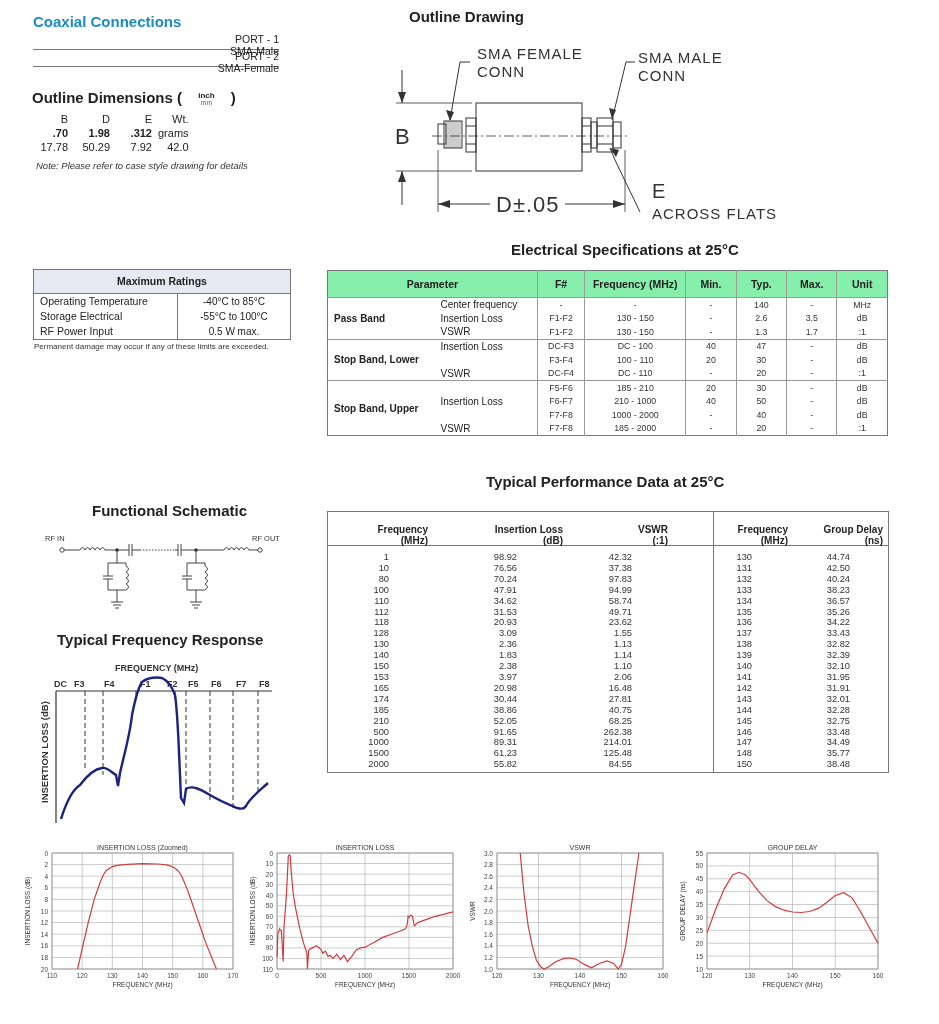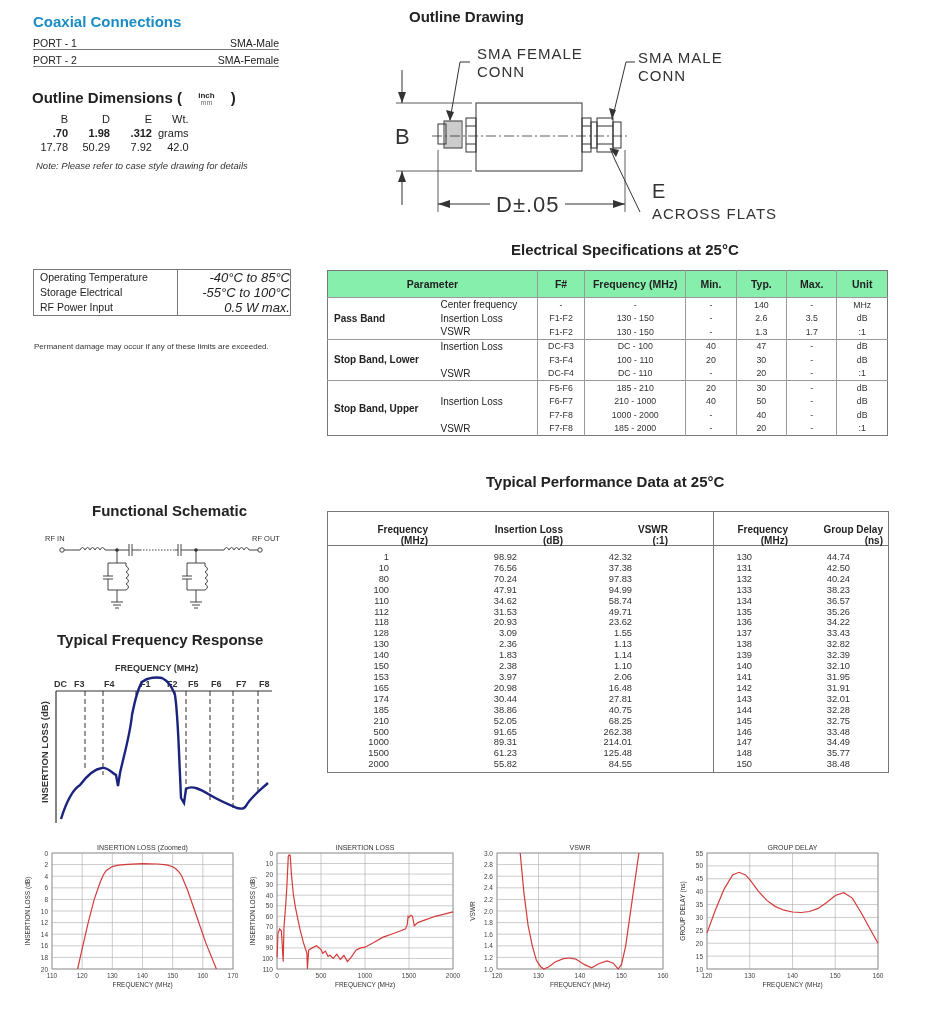--- a/index.html
+++ b/index.html
@@ -4,35 +4,35 @@
 <style>
   html, body { margin:0; padding:0; background:#ffffff; }
   body { width:939px; height:1024px; position:relative; overflow:hidden;
          font-family:"Liberation Sans", sans-serif; color:#222; }
   .abs { position:absolute; }
   .h2 { font-weight:bold; font-size:15px; color:#222; }
   .blue-title { font-weight:bold; font-size:15px; color:#1a8cc4; }
 
   
   .coax-row { position:absolute; left:33px; width:246px; height:16px; font-size:10.5px;
-              border-bottom:1.5px solid #777; display:flex; justify-content:space-between; align-items:flex-end; }
+              border-bottom:1.5px solid #777; display:flex; justify-content:space-between; align-items:flex-end;flex-direction:column; }
 
   
   .dims { position:absolute; left:30px; top:112px; font-size:11px; }
   .dims table { border-collapse:collapse; }
   .dims td { padding:0 4px; text-align:right; height:14px; }
   .dims .b td { font-weight:bold; }
   .note { position:absolute; left:36px; top:160px; font-size:9.5px; font-style:italic; color:#333; }
 
   
   .maxr { position:absolute; left:33px; top:269px; width:256px; border:1px solid #777; font-size:10.5px; }
   .maxr .hd { background:#e6e8f2; text-align:center; font-weight:bold; height:23px; line-height:23px; border-bottom:1px solid #777; font-size:10.5px;}
   .maxr .row { display:flex; height:15px; line-height:15px; }
   .maxr .c1 { width:137px; padding-left:6px; border-right:1px solid #777; }
-  .maxr .c2 { flex:1; text-align:right; font-size:13px;font-style:italic; }
+  .maxr .c2 { flex:1; text-align:center; font-size:10px; }
   .maxr-note { position:absolute; left:34px; top:342px; font-size:8px; color:#333; }
 
   
   table.es { position:absolute; left:327px; top:270px; width:561px; border-collapse:collapse; font-size:9.5px; border:1.5px solid #777; }
   table.es th { background:#86efac; font-size:10.5px; height:24px; border-left:1px solid #999; border-bottom:1px solid #999;}
   table.es td { height:13.5px; padding:0; text-align:center; font-size:8.8px; color:#333; border-left:1px solid #999; }
   table.es td.grp { text-align:left; padding-left:6px; font-weight:bold; font-size:10px; color:#222; border-left:none;}
   table.es td.sub { text-align:left; padding-left:4px; font-size:10px; color:#222; border-left:none;}
   table.es tr.sep td { border-top:1px solid #999; }
 
@@ -155,20 +155,21 @@
     <text x="258" y="33">SMA MALE</text>
     <text x="258" y="51">CONN</text>
     <text x="15" y="114" font-size="22">B</text>
     <text x="116" y="182" font-size="22">D±.05</text>
     <text x="272" y="168" font-size="20">E</text>
     <text x="272" y="189">ACROSS FLATS</text>
   </g>
 </svg>
 
 <div class="maxr">
+  <div class="hd">Maximum Ratings</div>
   <div class="row">
     <div class="c1">Operating Temperature</div>
     <div class="c2">-40°C to 85°C</div>
   </div>
   <div class="row">
     <div class="c1">Storage Electrical</div>
     <div class="c2">-55°C to 100°C</div>
   </div>
   <div class="row">
     <div class="c1">RF Power Input</div>

